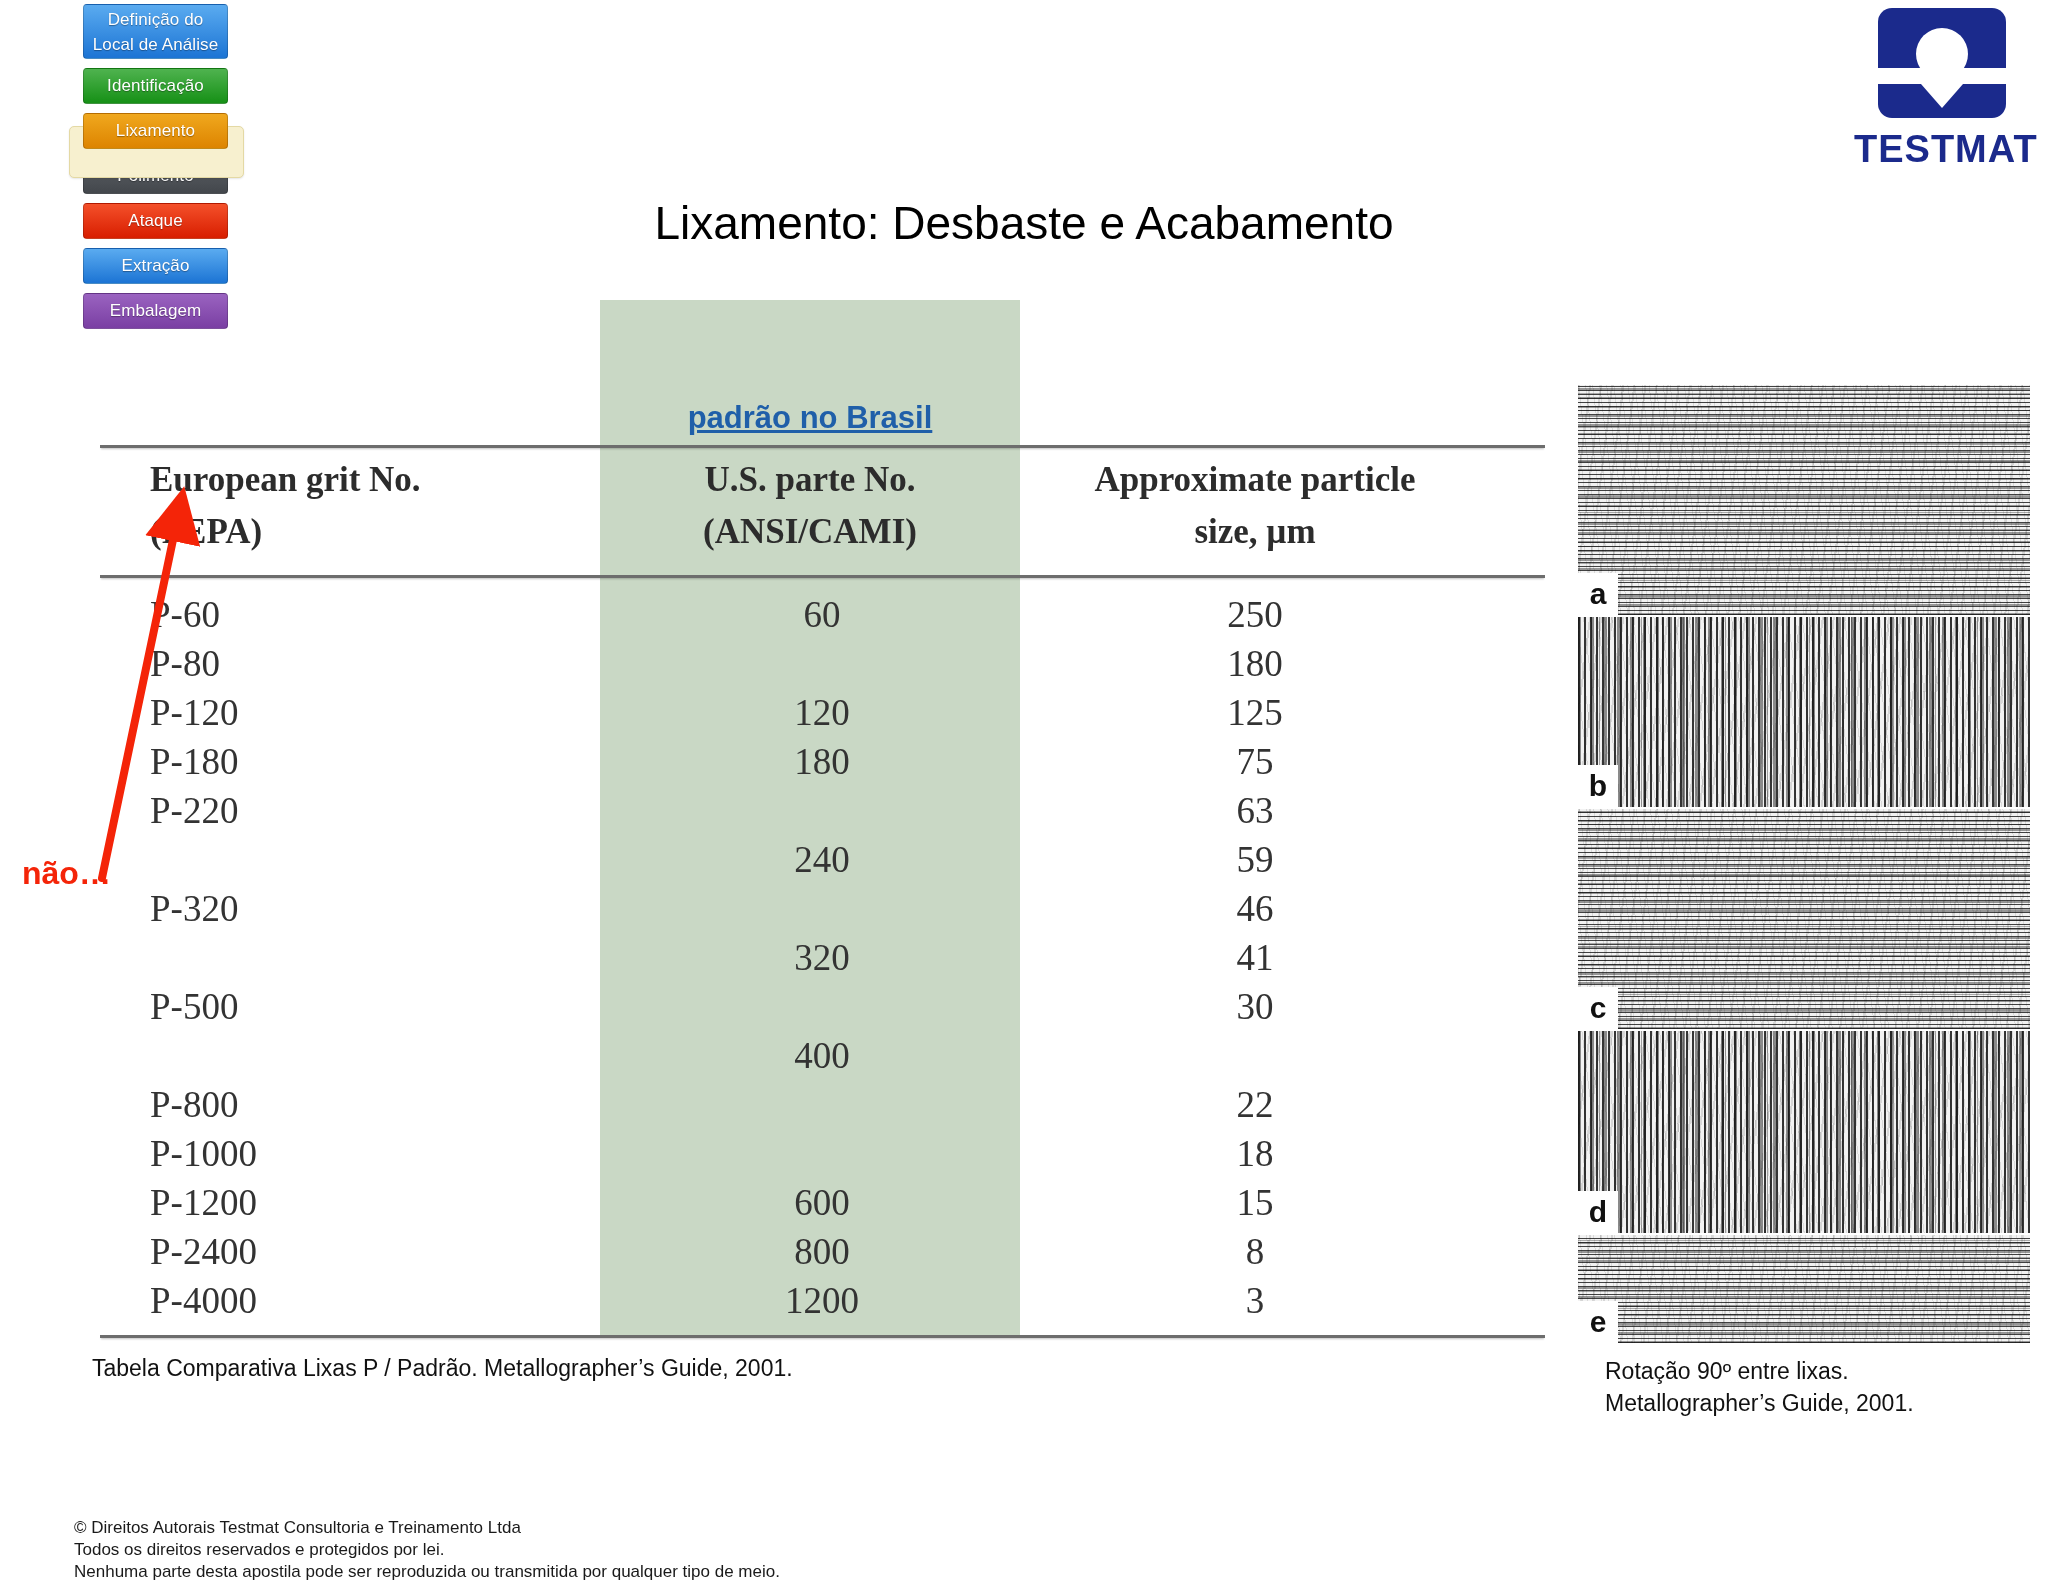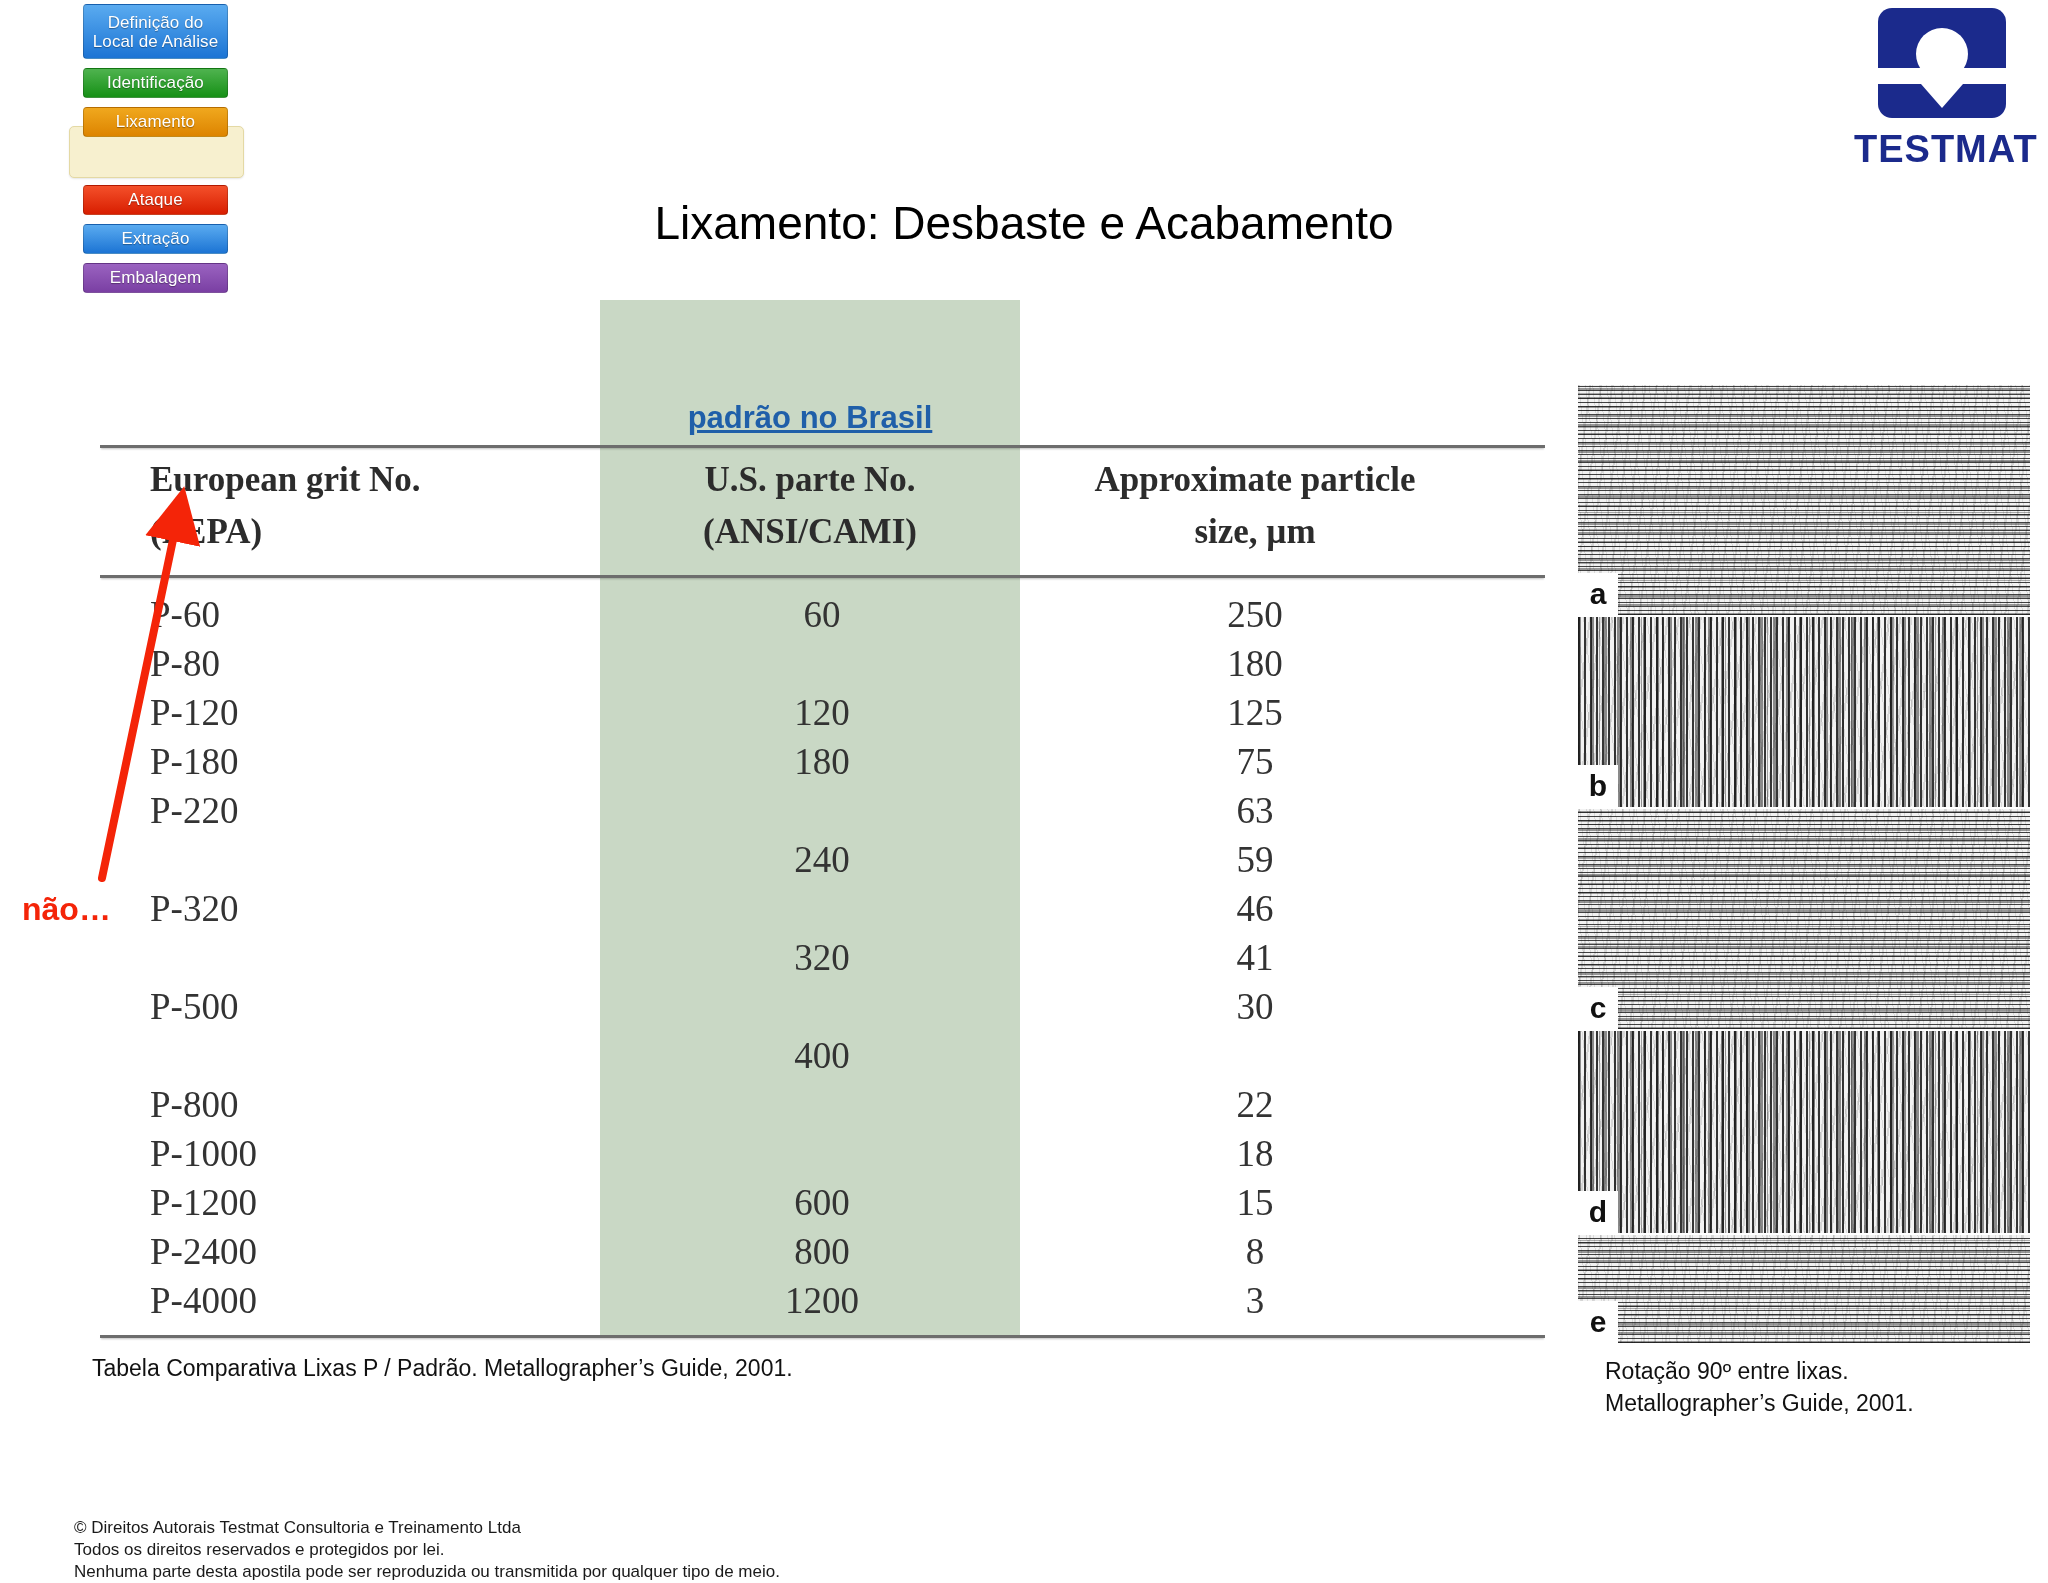--- a/index.html
+++ b/index.html
@@ -11,21 +11,21 @@
     overflow:hidden;
     position:relative;
   }
   .slide{position:absolute;inset:0;}
 
   
   #sidebar{position:absolute;left:83px;top:4px;width:145px;}
   .flow-btn{
     display:block;width:100%;box-sizing:border-box;
     text-align:center;color:#ffffff;
-    font-size:17px;line-height:19px;
+    font-size:17px;line-height:25px;
     padding:4px 2px 5px 2px;
     border-radius:4px;
     margin-bottom:9px;
     text-shadow:0 1px 1px rgba(0,0,0,.35);
     border:1px solid rgba(0,0,0,.18);
     letter-spacing:.1px;
   }
   .fb-blue   {background:linear-gradient(#5aabf0,#1c74d4);}
   .fb-green  {background:linear-gradient(#4fb34f,#169016);}
   .fb-orange {background:linear-gradient(#f0a81e,#dd8400);}
@@ -100,21 +100,20 @@
   .cell.c1{left:50px;width:400px;text-align:left;}
   .cell.c2{left:512px;width:420px;text-align:center;}
   .cell.c3{left:930px;width:450px;text-align:center;}
 
   
   #arrow-svg{position:absolute;left:60px;top:480px;width:190px;height:420px;pointer-events:none;}
   #nao-label{
     position:absolute;left:22px;top:855px;
     font-size:32px;font-weight:bold;color:#f42408;
     font-family:"Liberation Sans", sans-serif;
-    margin-top:36px;
   }
 
   
   #table-caption{
     position:absolute;left:92px;top:1355px;
     font-size:23px;color:#111;font-family:"Liberation Sans", sans-serif;
   }
   #micro-caption{
     position:absolute;left:1605px;top:1355px;
     font-size:23px;color:#111;line-height:32px;

